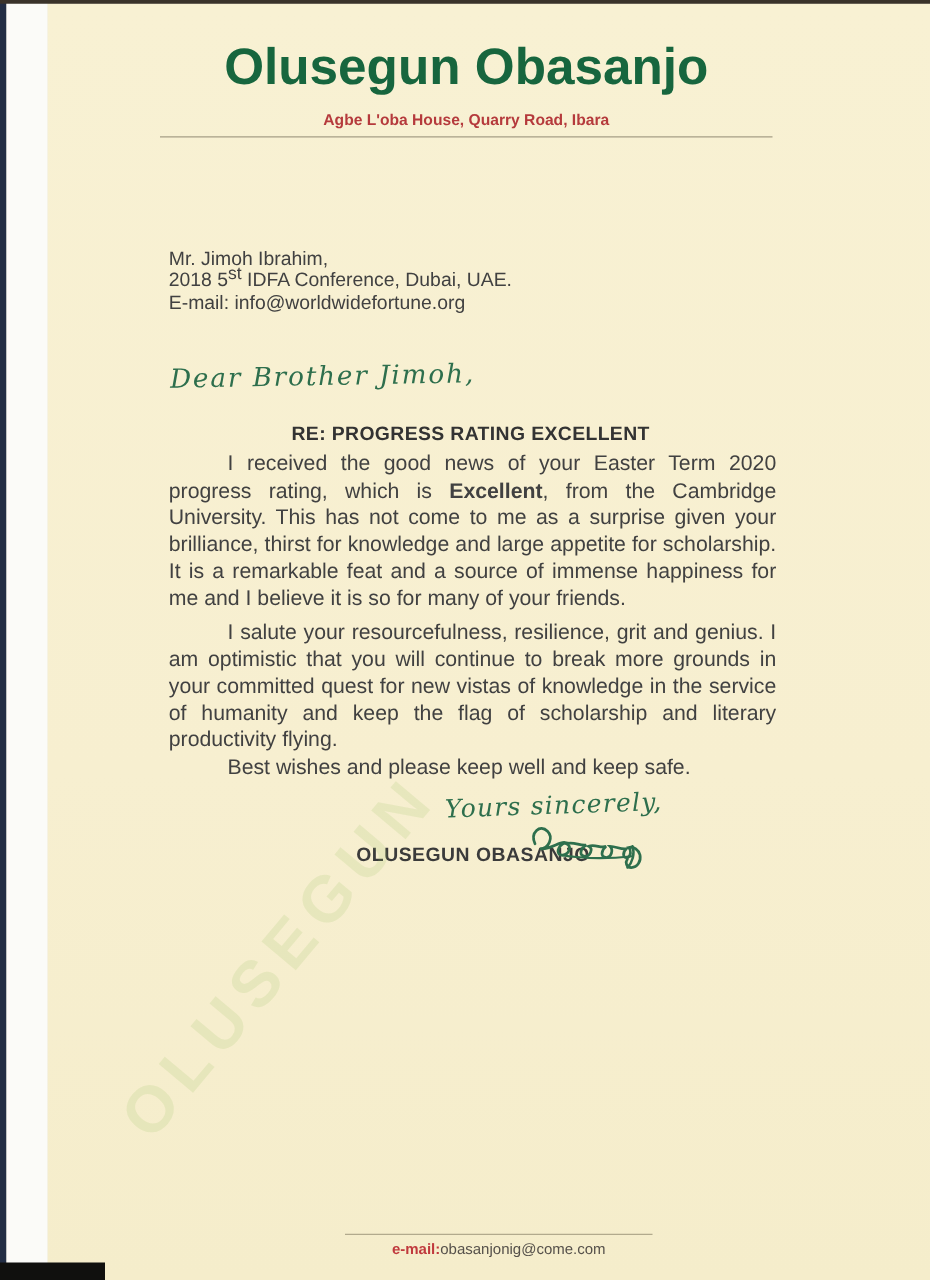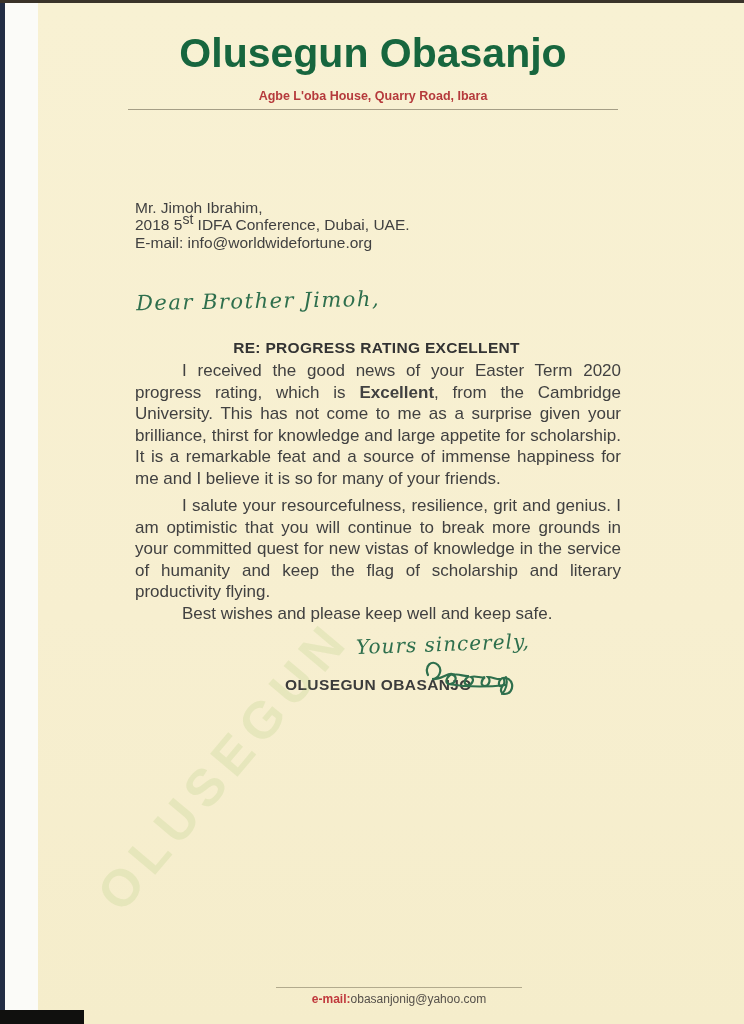--- a/index.html
+++ b/index.html
@@ -108,16 +108,16 @@
     <path d="M10,24 c-4,-9 4,-16 10,-10 c5,5 1,14 -6,14 c9,1 15,-6 20,-5 c-6,3 -8,10 -2,10 c5,0 8,-7 3,-9 c6,-2 11,2 16,1 c-5,3 -6,9 -1,9 c4,0 7,-6 3,-8 c5,-2 10,2 14,0 c-4,3 -5,9 0,9 c4,0 6,-6 3,-9 c5,0 9,3 13,2 c-3,3 -3,8 1,7 c3,-1 3,-6 1,-8 c4,-1 8,2 9,6 c1,5 -2,10 -7,10 c-4,0 -5,-4 -3,-7" fill="none" stroke="#2e6f4d" stroke-width="2.2" stroke-linecap="round"></path>
     <path d="M30,33 c18,3 40,3 58,1" fill="none" stroke="#2e6f4d" stroke-width="1.8" stroke-linecap="round"></path>
     <path d="M88,26 c2,6 0,13 -4,17" fill="none" stroke="#2e6f4d" stroke-width="2" stroke-linecap="round"></path>
   </svg>
 
   <div class="typed-name">OLUSEGUN OBASANJO</div>
 
   <div class="watermark">OLUSEGUN</div>
 
   <div class="footer">
-    <span class="label">e-mail:</span><span class="value">obasanjonig@yahoo.com</span>
+    <span class="label">e-mail:</span><span class="value">obasanjonig@come.com</span>
   </div>
 
 </div>
 
 </body></html>

